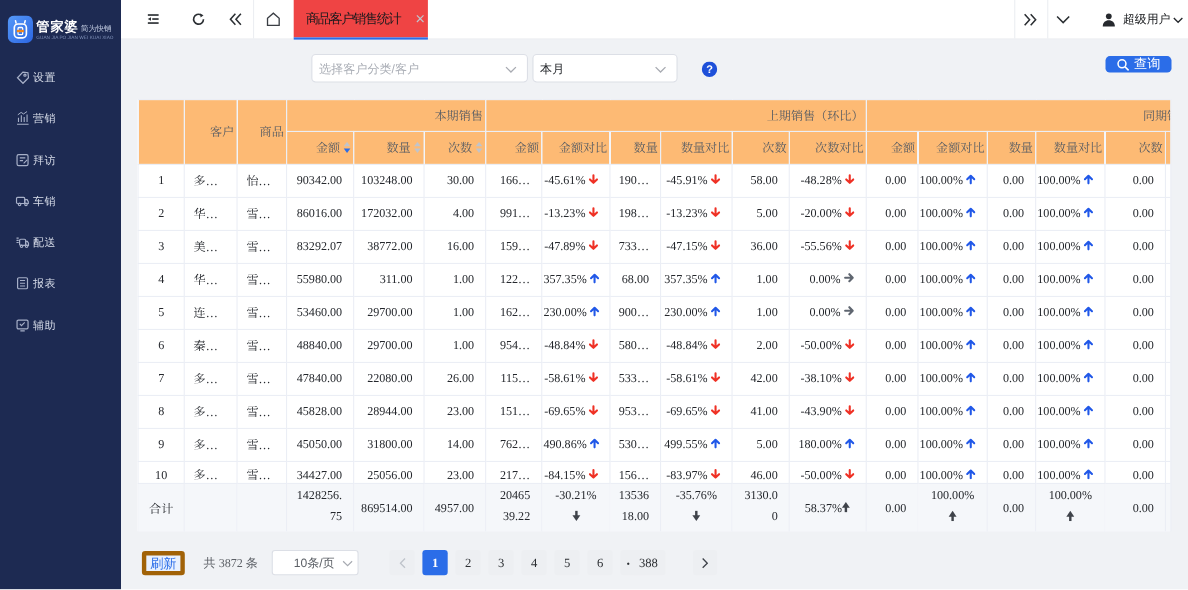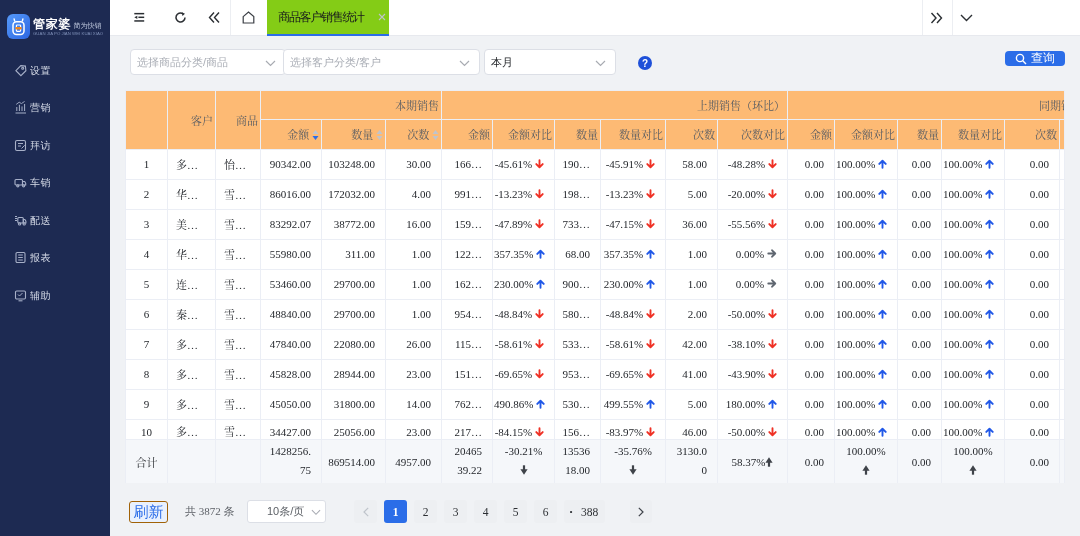--- a/index.html
+++ b/index.html
@@ -8,21 +8,21 @@
   .abs{position:absolute}
   
   .sidebar{position:absolute;left:0;top:0;width:110px;height:536px;background:#1d2a52}
   .menu-item{position:absolute;left:30px;height:16px;display:flex;align-items:center;
              color:#d9deea;font-size:10px;letter-spacing:.4px;white-space:nowrap}
   .menu-item svg{position:absolute;left:-16px;top:1px}
   
   .topbar{position:absolute;left:110px;top:0;width:970px;height:36px;background:#fff;
           border-bottom:1px solid #e7e9ee;box-sizing:border-box}
   .tb-sep{position:absolute;top:0;width:1px;height:35px;background:#eceef2}
-  .tab{position:absolute;left:157px;top:0;width:122px;height:34px;background:#84cc16;
+  .tab{position:absolute;left:157px;top:0;width:122px;height:34px;background:#ef4444;
        display:flex;align-items:center;justify-content:center}
   .tab-txt{font-size:12px;color:#17191c;letter-spacing:-1.3px}
   .tab-x{position:absolute;right:3px}
   .tab-line{position:absolute;left:157px;top:34px;width:122px;height:2px;background:#2b6de8}
   .user{position:absolute;right:4px;top:0;height:36px;display:flex;align-items:center;
         font-size:10.8px;color:#17191c}
   
   .sel{position:absolute;top:49px;height:26px;background:#fff;border:1px solid #dcdfe6;
        border-radius:4px;box-sizing:border-box;display:flex;align-items:center;
        font-size:11px;color:#a9adb5;padding:0 6px}
@@ -45,22 +45,22 @@
   td.n{text-align:right;padding:0 10px 0 1px}
   td.c{text-align:center}
   td.l{text-align:left;padding:0 2px 0 8px}
   tr.total td{background:#f5f7fa;height:44px}
   .arr{display:inline-block;vertical-align:-1px}
   
   .pg-box{position:absolute;top:500px;height:23px;border-radius:3px;background:#edeff2;
           display:flex;align-items:center;justify-content:center;
           font-family:"Liberation Serif","Noto Serif CJK SC",serif;font-size:11.5px;color:#2c2f33}
   .refresh{position:absolute;left:129px;top:501px;width:39px;height:22px;background:#e9f1fe;
-           border:1px solid #a16207;border-radius:3px;box-sizing:border-box;color:#2b6de8;
-           font-size:15px;display:flex;align-items:center;justify-content:center}
+           border:4px solid #a16207;border-radius:3px;box-sizing:border-box;color:#2b6de8;
+           font-size:12px;display:flex;align-items:center;justify-content:center}
   .total-count{position:absolute;left:185px;top:500px;height:23px;display:flex;align-items:center;
                font-family:Liberation Serif, serif;font-size:11px;color:#5c6066}
   .page-size{position:absolute;left:247px;top:500px;width:79px;height:23px;background:#fff;
              border:1px solid #dcdfe6;border-radius:3px;box-sizing:border-box;
              display:flex;align-items:center;font-size:11px;color:#5c6066;padding-left:19px}
 </style>
 </head>
 <body>
 <div class="page">
 
@@ -161,26 +161,32 @@
     <div class="tab-line"></div>
 
     <div class="tb-sep" style="left:812px"></div>
     <div class="tb-sep" style="left:842px"></div>
     <svg class="abs" style="left:820px;top:12px" width="13" height="12" viewBox="0 0 13 12" fill="none" stroke="#2b2f33" stroke-width="1.4">
       <path d="M1.5 1 L6 6 L1.5 11 M7 1 L11.5 6 L7 11"></path>
     </svg>
     <svg class="abs" style="left:850px;top:14px" width="13" height="8" viewBox="0 0 13 8" fill="none" stroke="#2b2f33" stroke-width="1.4">
       <path d="M1 1 L6.5 6.5 L12 1"></path>
     </svg>
+    <div class="user">
+      <svg width="14" height="14" viewBox="0 0 14 14" fill="#26292e" style="margin-right:6px">
+        <circle cx="7" cy="3.8" r="2.6"></circle>
+          <path d="M1.5 13 C1.5 9.6 4 7.5 7 7.5 C10 7.5 12.5 9.6 12.5 13 Z"></path>
+      </svg>
+      超级用户
+      <svg width="10" height="7" viewBox="0 0 9 6" fill="none" stroke="#26292e" stroke-width="1.1" style="margin-left:2px">
+        <path d="M1 1 L4.5 4.5 L8 1"></path>
+      </svg>
+    </div>
   </div>
 
-  <div class="sel" style="left:130px;width:156px">选择商品分类/商品
-    <svg class="chev" width="11" height="7" viewBox="0 0 11 7" fill="none" stroke="#a8abb2" stroke-width="1.2">
-        <path d="M1 1 L5.5 5.5 L10 1"></path>
-      </svg></div>
   <div class="sel" style="left:283px;width:197px">选择客户分类/客户
     <svg class="chev" width="11" height="7" viewBox="0 0 11 7" fill="none" stroke="#a8abb2" stroke-width="1.2">
         <path d="M1 1 L5.5 5.5 L10 1"></path>
       </svg></div>
   <div class="sel" style="left:484px;width:132px;color:#24272b">本月
     <svg class="chev" width="11" height="7" viewBox="0 0 11 7" fill="none" stroke="#a8abb2" stroke-width="1.2">
         <path d="M1 1 L5.5 5.5 L10 1"></path>
       </svg></div>
   <svg class="abs" style="left:638px;top:56px" width="14" height="14" viewBox="0 0 14 14">
     <circle cx="7" cy="7" r="7" fill="#1e50d9"></circle>

